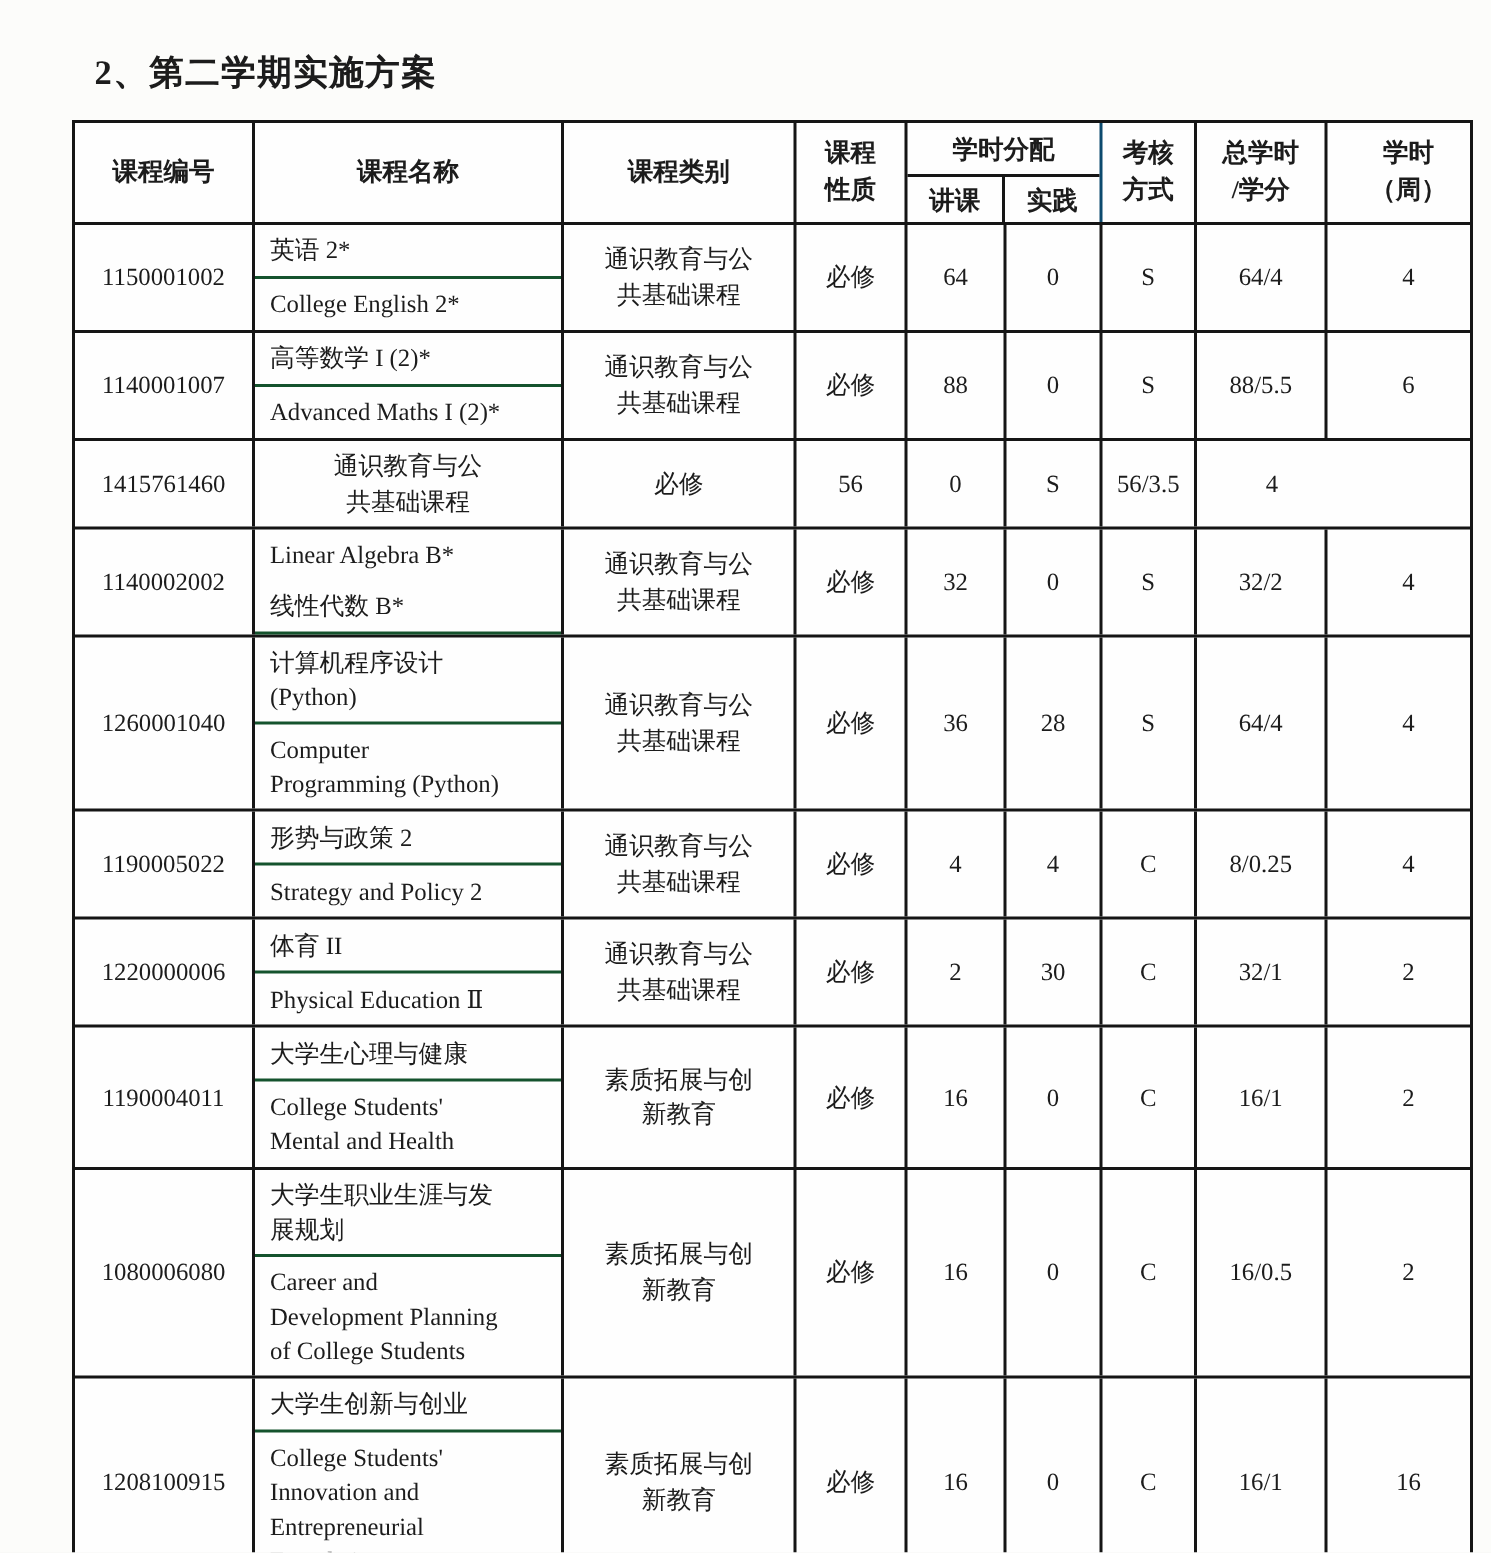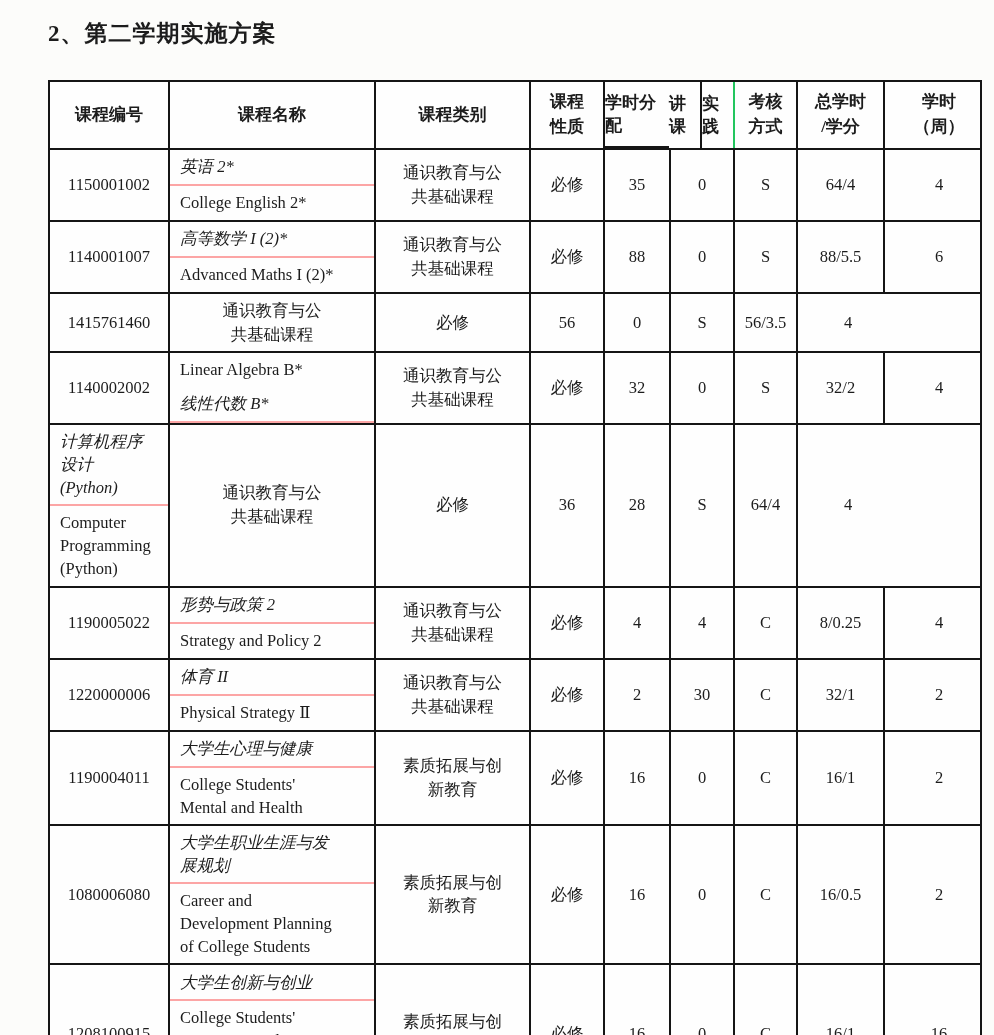--- a/index.html
+++ b/index.html
@@ -16,21 +16,21 @@
     color: #1c1c1c;
     overflow: hidden;
   }
   .doc-title {
     position: absolute;
     left: 48px;
     top: 18px;
     font-size: 23px;
     font-weight: bold;
     letter-spacing: 1px;
-    margin: 0;
+    margin: 15px;
   }
   .course-table {
     position: absolute;
     left: 48px;
     top: 80px;
     width: 930px;
     border: 2.5px solid #151515;
     background: #fefefe;
     font-size: 16.5px;
   }
@@ -50,23 +50,23 @@
     box-sizing: border-box;
     line-height: 1.45;
   }
   .cell:last-child { border-right: none; padding-left: 17px; }
   .pre { white-space: pre-line; }
 
   
   .header-row { min-height: 66px; font-weight: bold; font-size: 17px; }
   .hours-group {
     grid-column: 5 / 7;
-    border-right: 2px solid #22c55e;
-    display: flex;
-    flex-direction: row;
+    border-right: 2px solid #0c4a6e;
+    display: flex;
+    flex-direction: column;
     box-sizing: border-box;
   }
   .hours-top {
     flex: 1;
     display: flex;
     align-items: center;
     justify-content: center;
     border-bottom: 2px solid #151515;
     padding: 2px 0;
   }
@@ -90,21 +90,21 @@
     justify-content: stretch;
     text-align: left;
   }
   .name-part {
     flex: 1 1 auto;
     display: flex;
     align-items: center;
     padding: 5px 10px;
     line-height: 1.4;
   }
-  .name-cn { border-bottom: 2px solid #fca5a5; min-height: 24px; font-style: italic; }
+  .name-cn { border-bottom: 2px solid #14532d; min-height: 24px; }
   .name-en { min-height: 24px; }
 </style>
 </head>
 <body>
 
 <div class="page">
   <h2 class="doc-title">2、第二学期实施方案</h2>
 
   <div class="course-table">
 
@@ -132,21 +132,21 @@
     <div id="rows-container">
   <div class="grid-row data-row">
     <div class="cell">1150001002</div>
     <div class="cell name-cell">
       <div class="name-part name-cn pre">英语 2*</div>
       <div class="name-part name-en pre">College English 2*</div>
     </div>
     <div class="cell pre">通识教育与公
 共基础课程</div>
     <div class="cell">必修</div>
-    <div class="cell">35</div>
+    <div class="cell">64</div>
     <div class="cell">0</div>
     <div class="cell">S</div>
     <div class="cell">64/4</div>
     <div class="cell">4</div>
   </div>
 
   <div class="grid-row data-row">
     <div class="cell">1140001007</div>
     <div class="cell name-cell">
       <div class="name-part name-cn pre">高等数学 I (2)*</div>
@@ -184,20 +184,21 @@
 共基础课程</div>
     <div class="cell">必修</div>
     <div class="cell">32</div>
     <div class="cell">0</div>
     <div class="cell">S</div>
     <div class="cell">32/2</div>
     <div class="cell">4</div>
   </div>
 
   <div class="grid-row data-row">
+    <div class="cell">1260001040</div>
     <div class="cell name-cell">
       <div class="name-part name-cn pre">计算机程序设计
 (Python)</div>
       <div class="name-part name-en pre">Computer
 Programming (Python)</div>
     </div>
     <div class="cell pre">通识教育与公
 共基础课程</div>
     <div class="cell">必修</div>
     <div class="cell">36</div>
@@ -220,21 +221,21 @@
     <div class="cell">4</div>
     <div class="cell">C</div>
     <div class="cell">8/0.25</div>
     <div class="cell">4</div>
   </div>
 
   <div class="grid-row data-row">
     <div class="cell">1220000006</div>
     <div class="cell name-cell">
       <div class="name-part name-cn pre">体育 II</div>
-      <div class="name-part name-en pre">Physical Strategy Ⅱ</div>
+      <div class="name-part name-en pre">Physical Education Ⅱ</div>
     </div>
     <div class="cell pre">通识教育与公
 共基础课程</div>
     <div class="cell">必修</div>
     <div class="cell">2</div>
     <div class="cell">30</div>
     <div class="cell">C</div>
     <div class="cell">32/1</div>
     <div class="cell">2</div>
   </div>

